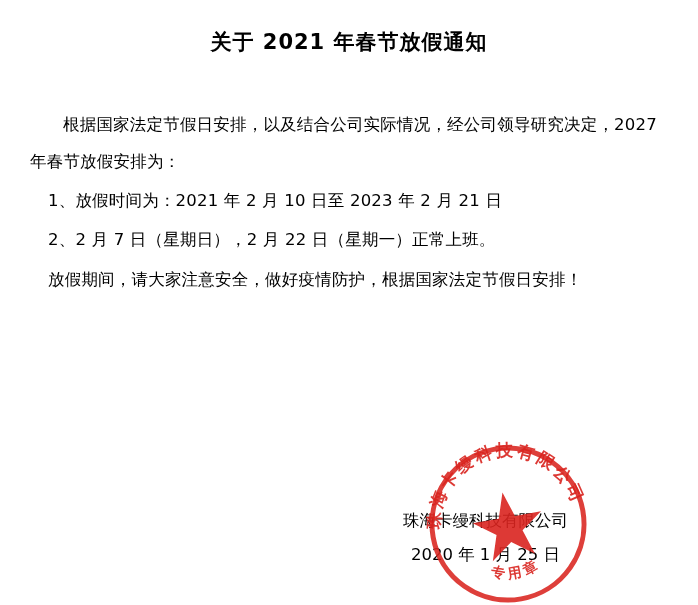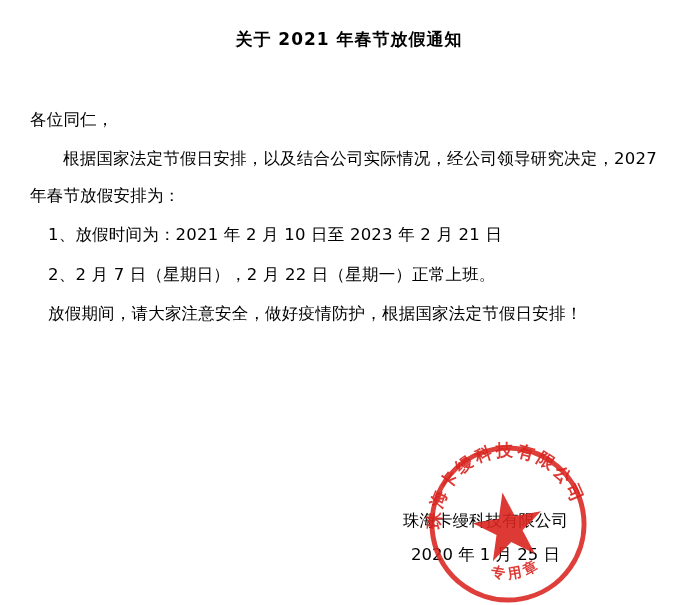--- a/index.html
+++ b/index.html
@@ -17,21 +17,21 @@
   }
   .page {
     position: relative;
     width: 698px;
     height: 605px;
     box-sizing: border-box;
     padding: 0;
   }
   .doc-title {
     text-align: center;
-    font-size: 17px;
+    font-size: 21px;
     font-weight: bold;
     letter-spacing: 1px;
     margin-top: 28px;
     margin-bottom: 0;
     color: #000;
   }
   .body-block {
     margin-top: 50px;
     padding-left: 30px;
     padding-right: 22px;
@@ -77,21 +77,20 @@
   }
 </style>
 </head>
 <body>
 
 <div class="page">
 
   <h1 class="doc-title">关于 2021 年春节放假通知</h1>
 
   <div class="body-block">
-    <p class="para">各位同仁，</p>
     <p class="para indent">根据国家法定节假日安排，以及结合公司实际情况，经公司领导研究决定，2027 年春节放假安排为：</p>
     <p class="para item">1、放假时间为：2021 年 2 月 10 日至 2023 年 2 月 21 日</p>
     <p class="para item">2、2 月 7 日（星期日），2 月 22 日（星期一）正常上班。</p>
     <p class="para item">放假期间，请大家注意安全，做好疫情防护，根据国家法定节假日安排！</p>
   </div>
 
   <div class="signature">
     <span class="sign-line">珠海卡缦科技有限公司</span>
     <span class="sign-line">2020 年 1 月 25 日</span>
   </div>

